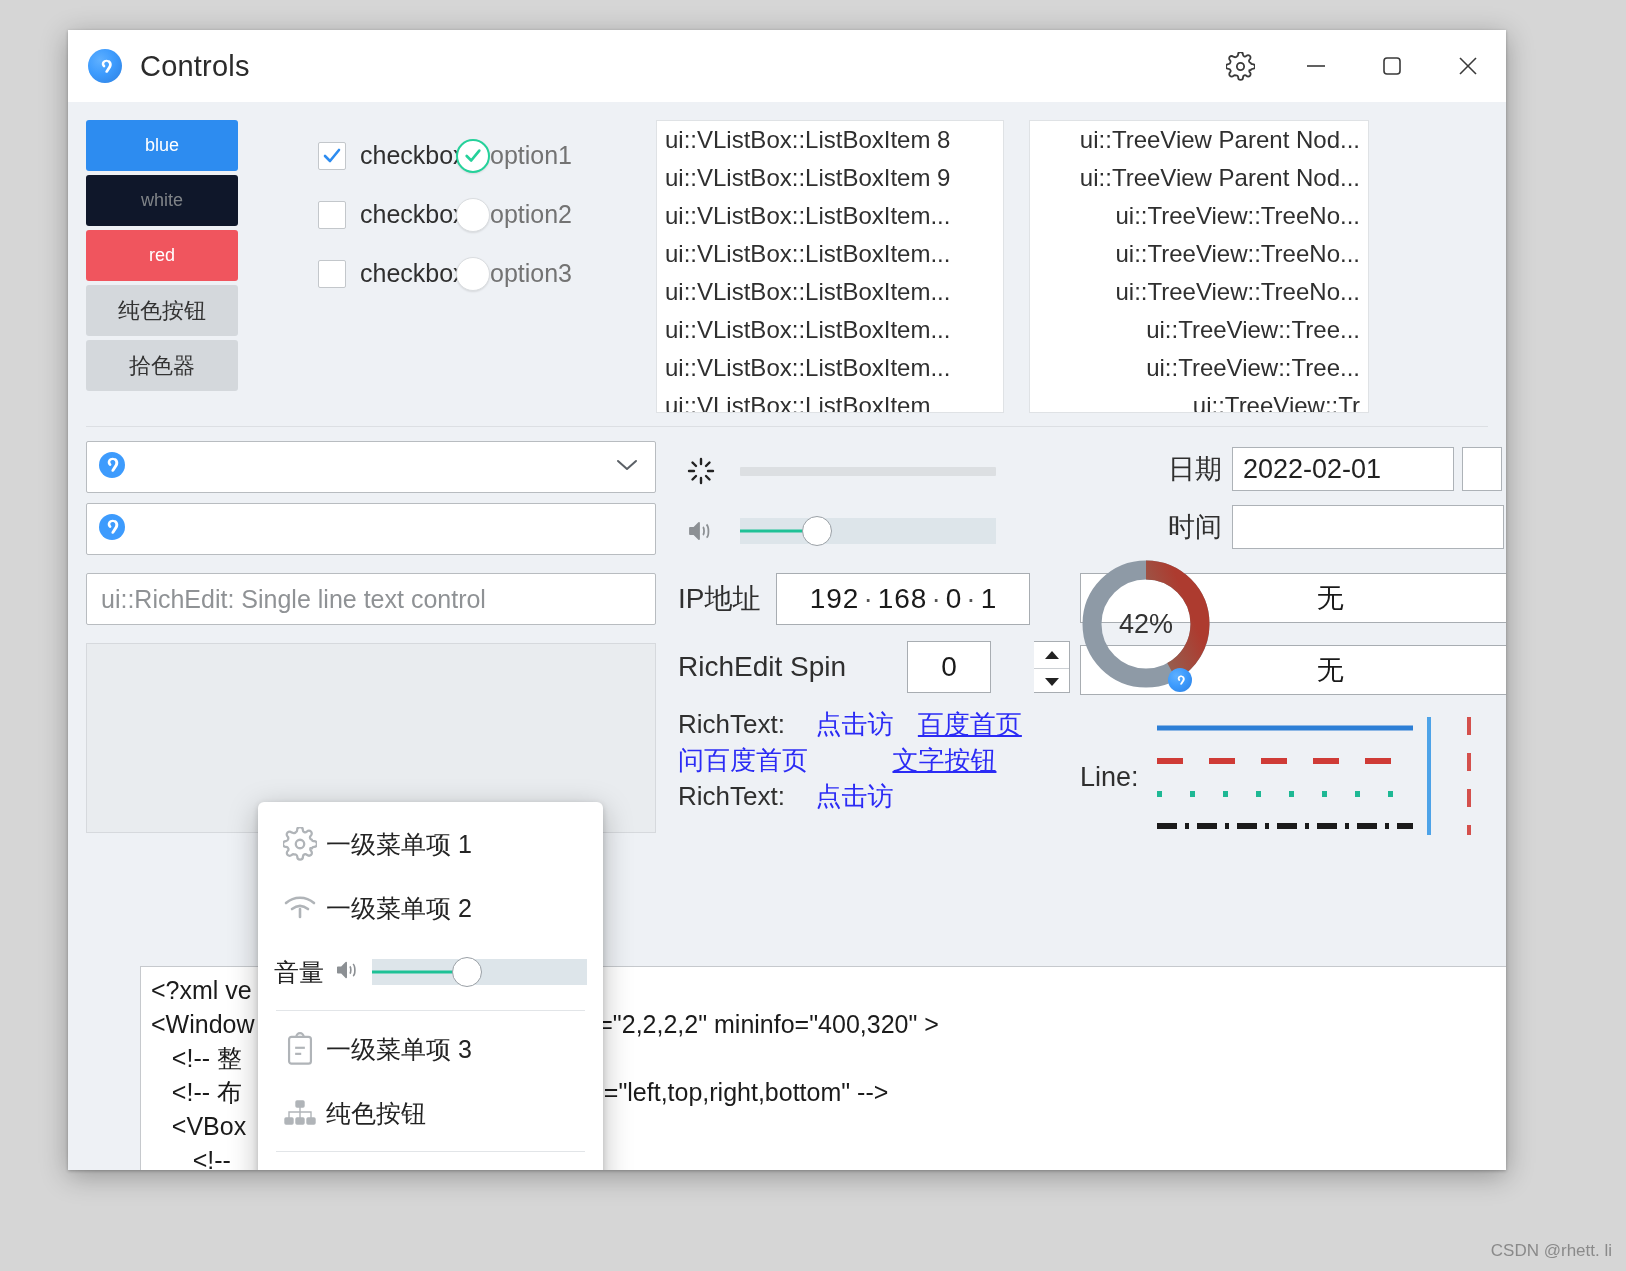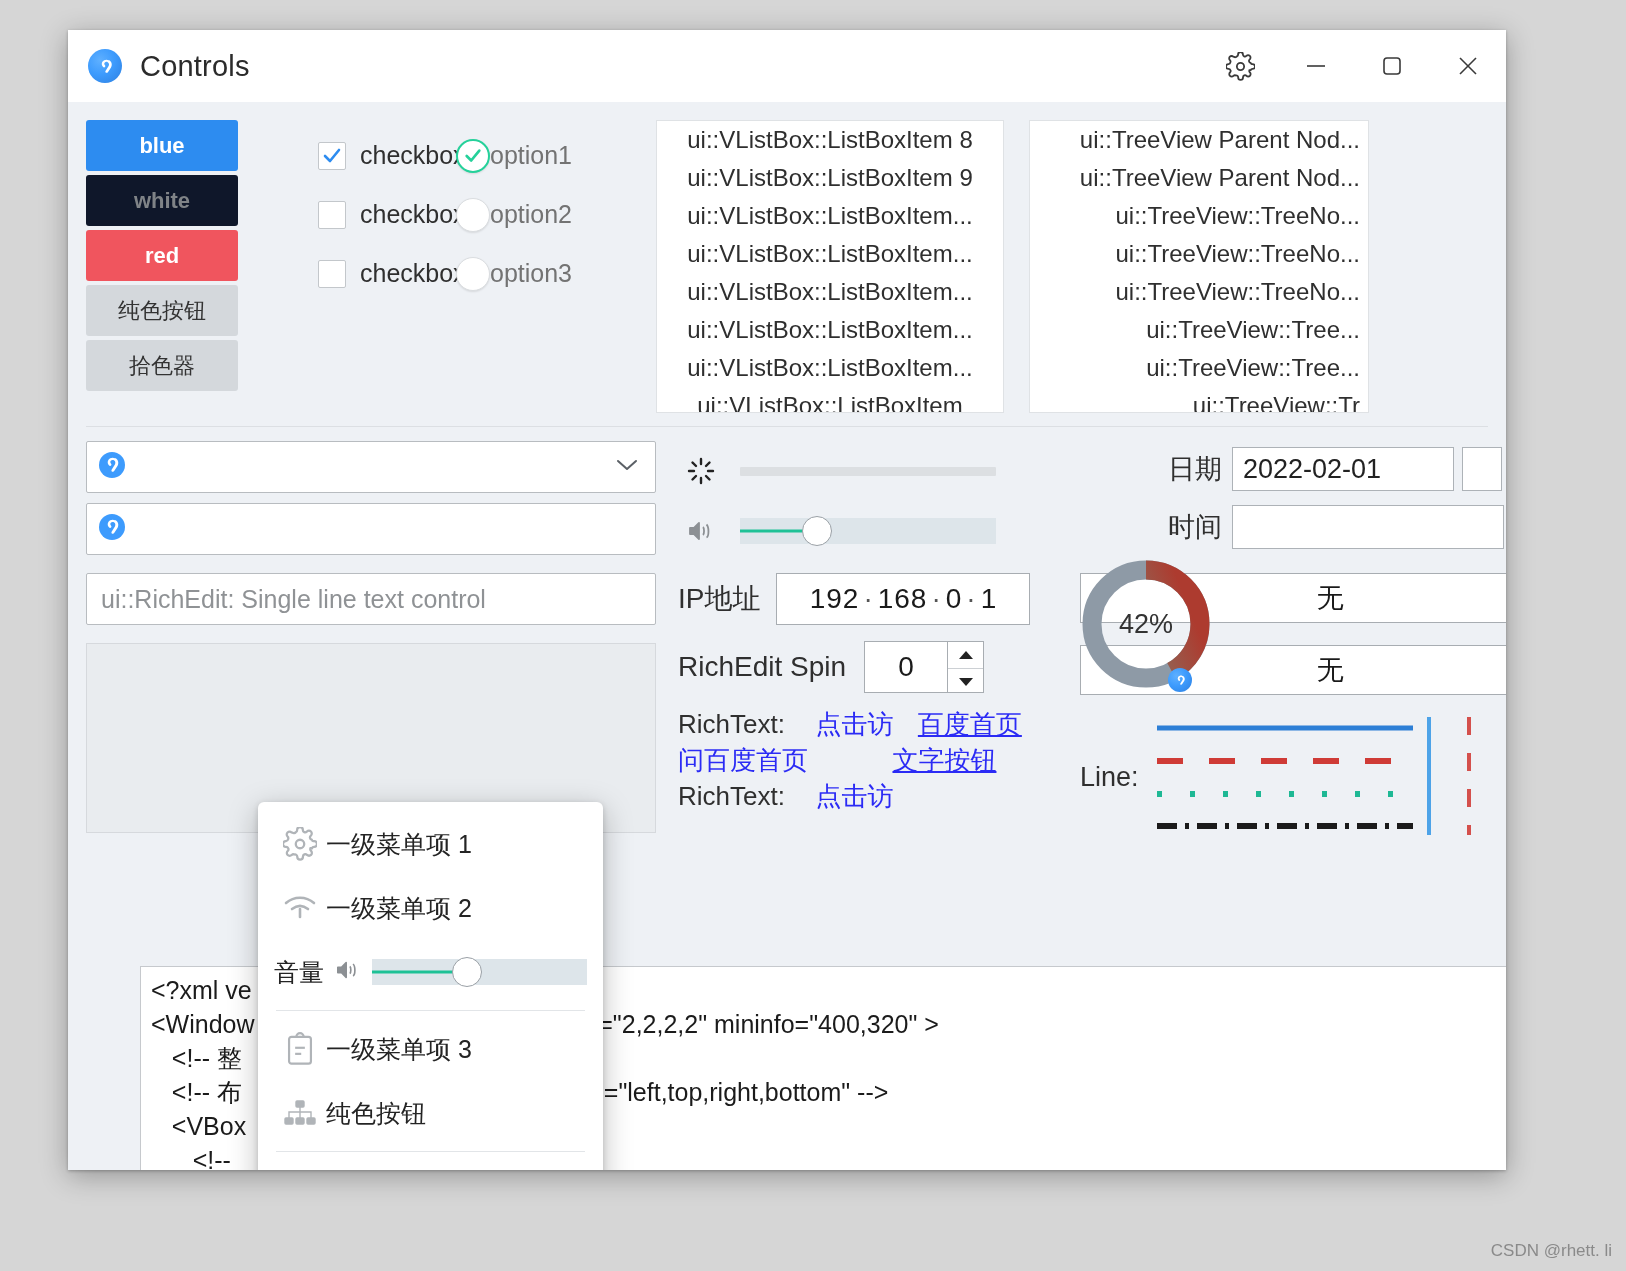--- a/index.html
+++ b/index.html
@@ -38,21 +38,21 @@
   .tbtn svg{display:block;}
 
   
   .client{position:relative;height:1068px;background:#eef1f5;}
 
   
   .toparea{display:flex;padding:18px 18px 0 18px;height:310px;box-sizing:border-box;}
   .colbtns{width:152px;flex:none;display:flex;flex-direction:column;gap:4px;}
   .btn{
     height:51px;display:flex;align-items:center;justify-content:center;
-    font-size:22px;font-weight:bold;border-radius:3px;color:#3d3d3d;
+    font-size:18px;font-weight:normal;border-radius:3px;color:#3d3d3d;
     background:#d4d8dc;cursor:default;user-select:none;
   }
   .btn.blue{background:#2d8cf0;color:#fff;}
   .btn.white{background:#0f172a;color:#7f8387;}
   .btn.red{background:#f0555e;color:#fff;}
   .btn.cn{font-weight:normal;font-size:22px;color:#333;}
 
   .colchecks{width:218px;flex:none;padding-left:80px;padding-top:6px;box-sizing:border-box;}
   .ckrow{display:flex;align-items:center;height:59px;}
   .ckbox{
@@ -73,21 +73,21 @@
   .rdrow .lbl{font-size:25px;color:#737373;white-space:nowrap;margin-left:0;}
 
   .listbox,.treebox{
     background:#fff;border:1px solid #dfe2e5;box-sizing:border-box;
     overflow:hidden;height:293px;
   }
   .listbox{width:348px;flex:none;margin-left:10px;}
   .treebox{width:340px;flex:none;margin-left:25px;}
   .litem{
     height:38px;line-height:38px;font-size:24px;color:#2f2f2f;
-    padding:0 8px;white-space:nowrap;overflow:hidden;text-overflow:clip;text-align:center;
+    padding:0 8px;white-space:nowrap;overflow:hidden;text-overflow:clip;
   }
   .titem{
     height:38px;line-height:38px;font-size:24px;color:#2f2f2f;
     padding:0 8px;white-space:nowrap;overflow:hidden;text-align:right;
   }
 
   .hr{height:1px;background:#dcdfe3;margin:14px 18px 0 18px;}
 
   
   .midarea{display:flex;padding:14px 18px 0 18px;}
@@ -142,21 +142,21 @@
     display:flex;align-items:center;padding-left:10px;font-size:27px;color:#222;
   }
 
   .iprow{display:flex;align-items:center;margin-top:6px;}
   .ipfield{
     width:254px;height:52px;background:#fff;border:1px solid #a8adb2;box-sizing:border-box;
     display:flex;align-items:center;justify-content:center;gap:4px;
     font-size:28px;color:#1a1a1a;letter-spacing:1px;
   }
   .ipfield .sep{color:#555;}
-  .spinwrap{display:flex;align-items:center;margin-top:16px;}
+  .spinwrap{display:flex;align-items:center;margin-top:16px;justify-content:space-between;}
   .spinbox{
     width:84px;height:52px;background:#fff;border:1px solid #a8adb2;box-sizing:border-box;
     display:flex;align-items:center;justify-content:center;font-size:28px;color:#1a1a1a;
   }
   .spinbtns{width:36px;height:52px;border:1px solid #a8adb2;border-left:none;box-sizing:border-box;background:#fff;}
   .spinbtns div{height:26px;display:flex;align-items:center;justify-content:center;}
   .spinbtns div:first-child{border-bottom:1px solid #ccd0d4;}
 
   .nonefield{
     height:50px;background:#fff;border:1px solid #a8adb2;box-sizing:border-box;

